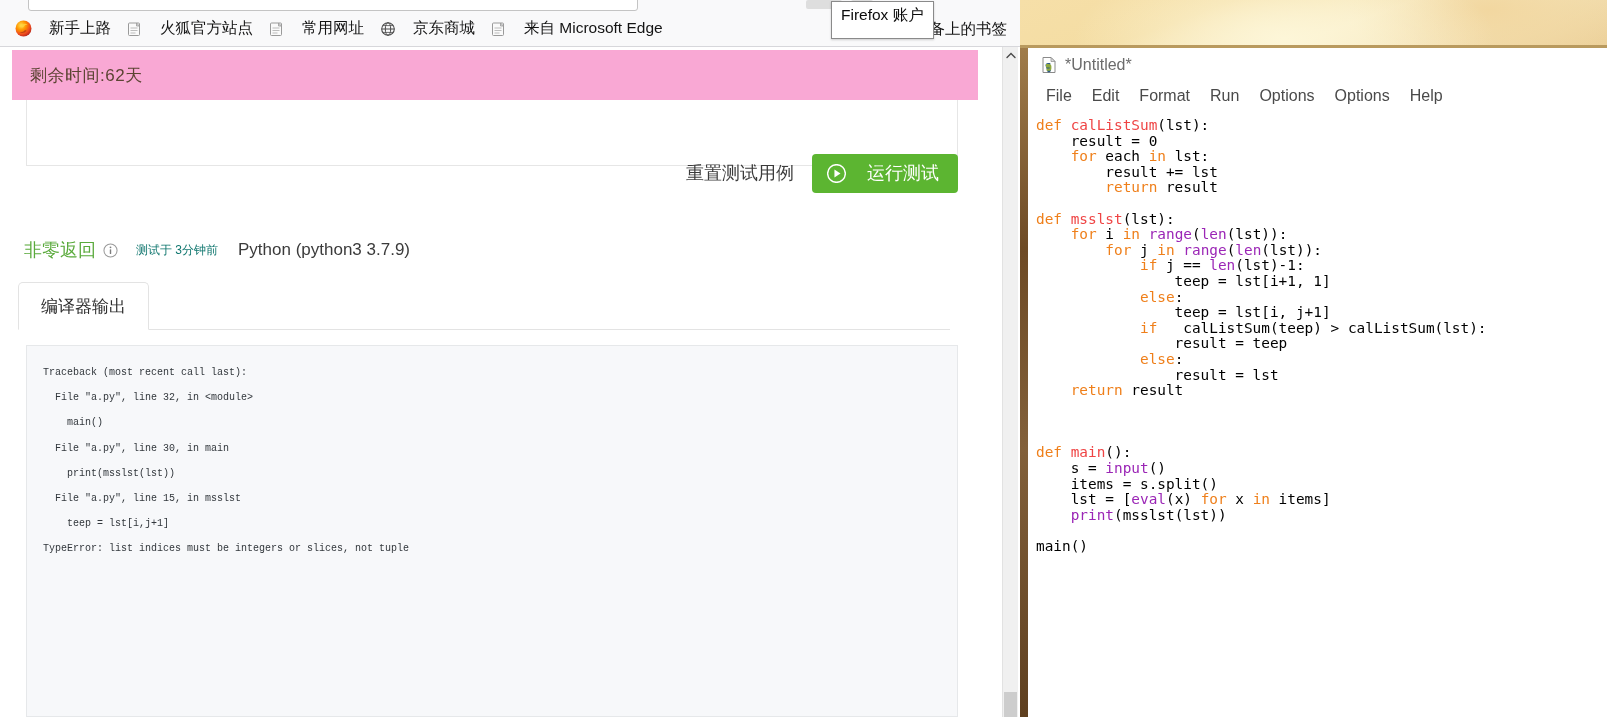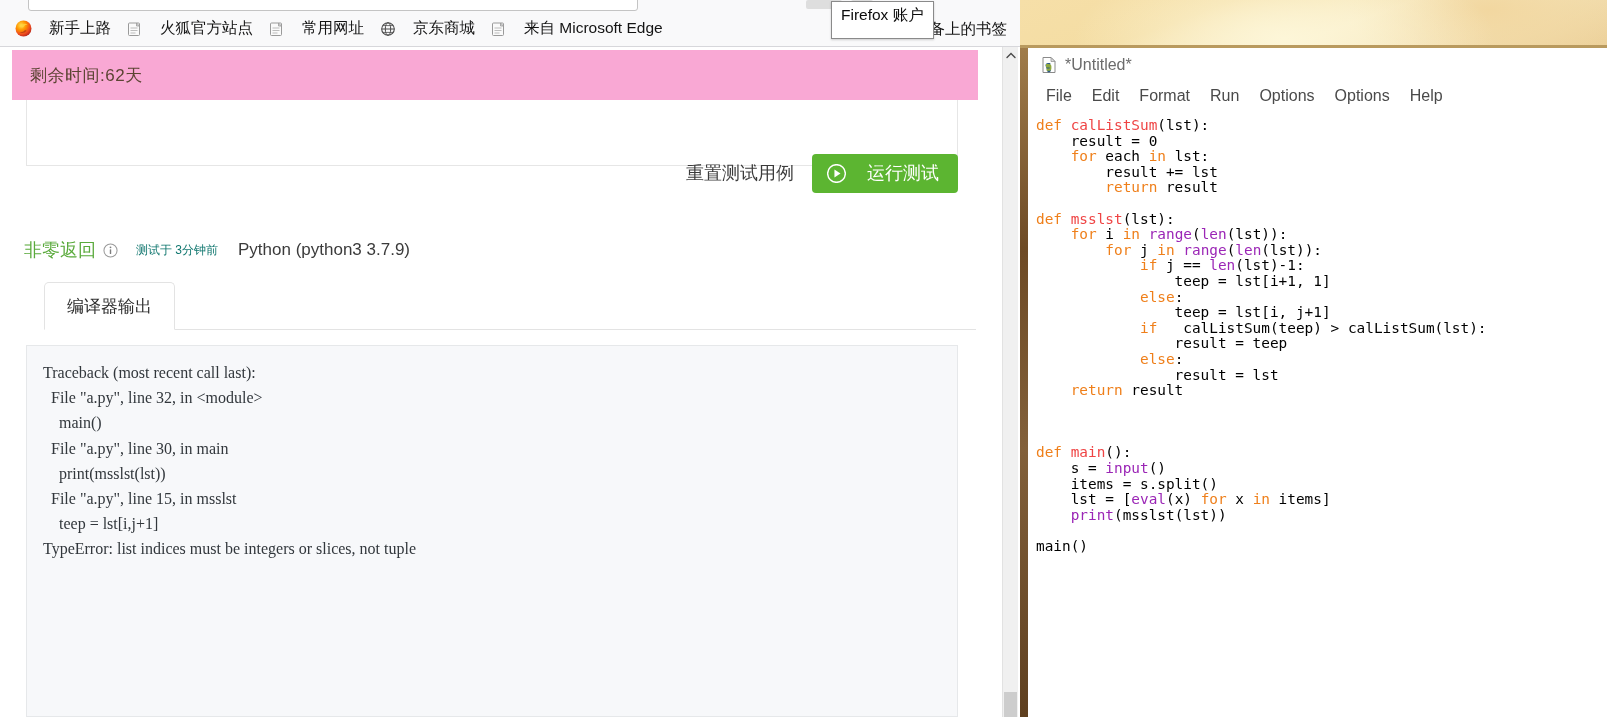--- a/index.html
+++ b/index.html
@@ -111,38 +111,38 @@
   .status-row {
     position:absolute; left:24px; top:191px; display:flex; align-items:center;
   }
   .status-result { font-size:18px; color:#5aaa3c; }
   .info-ico { width:15px; height:15px; display:block; margin-left:7px; }
   .status-time { font-size:12px; color:#0f766e; margin-left:18px; }
   .status-lang { font-size:17px; color:#3b3b3b; margin-left:20px; }
 
   
   .tab-strip {
-    position:absolute; left:44px; top:235px; width:932px; height:48px;
+    position:absolute; left:18px; top:235px; width:932px; height:48px;
     border-bottom:1px solid #e3e3e3; box-sizing:border-box;
   }
   .tab-active {
     position:absolute; left:0; top:0; height:48px; box-sizing:border-box;
     padding:0 22px; display:flex; align-items:center;
     background:#ffffff; border:1px solid #e3e3e3; border-bottom:1px solid #ffffff;
     border-radius:5px 5px 0 0; font-size:17px; color:#2e2e2e; cursor:pointer;
   }
 
   .output-panel {
     position:absolute; left:26px; top:298px; width:932px; height:372px;
     background:#f7f8fa; border:1px solid #e6e8ea; box-sizing:border-box;
     padding:14px 16px; overflow:hidden;
   }
   .traceback {
-    margin:0; font-family:Liberation Serif, serif;
-    font-size:16px; line-height:25.2px; color:#32373c; white-space:pre;
+    margin:0; font-family:Liberation Mono, monospace;
+    font-size:10px; line-height:25.2px; color:#32373c; white-space:pre;
   }
 
   
   .ff-scroll {
     position:absolute; left:1002px; top:47px; width:16px; height:670px;
     background:#f0f0f0; border-left:1px solid #e2e2e2; box-sizing:border-box;
   }
   .ff-scroll-up {
     position:absolute; left:0; top:0; width:15px; height:17px;
     display:flex; align-items:center; justify-content:center;

